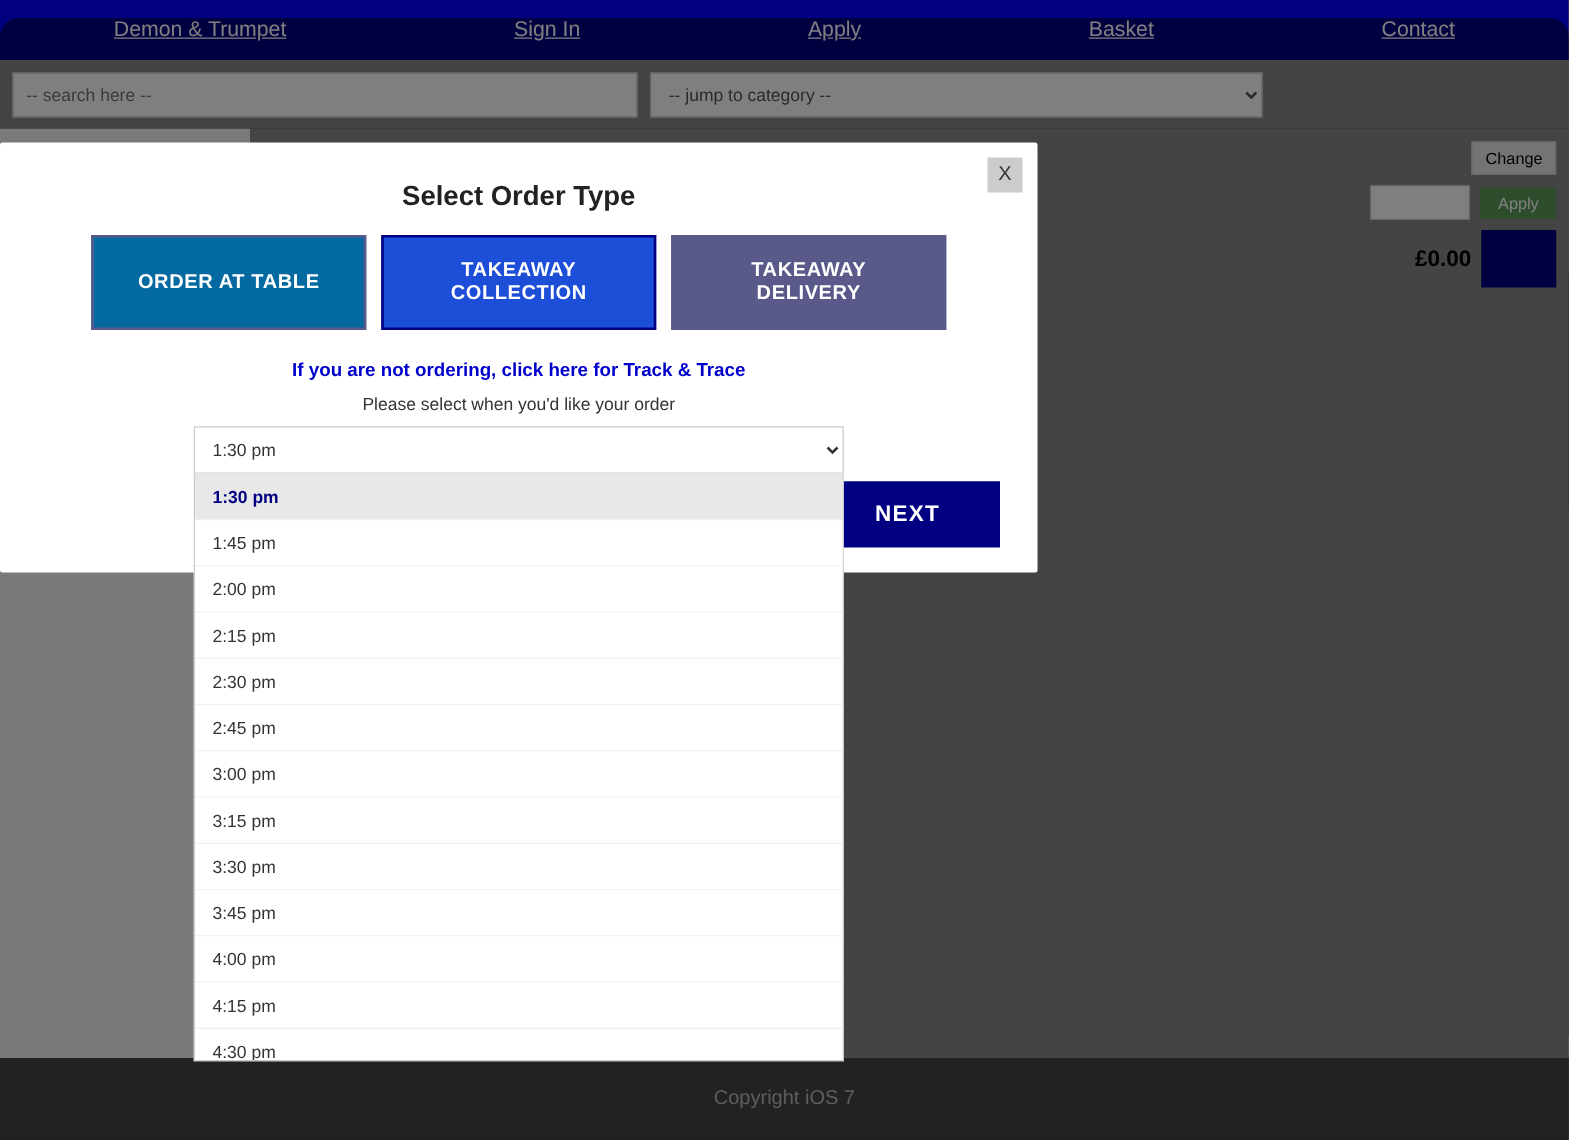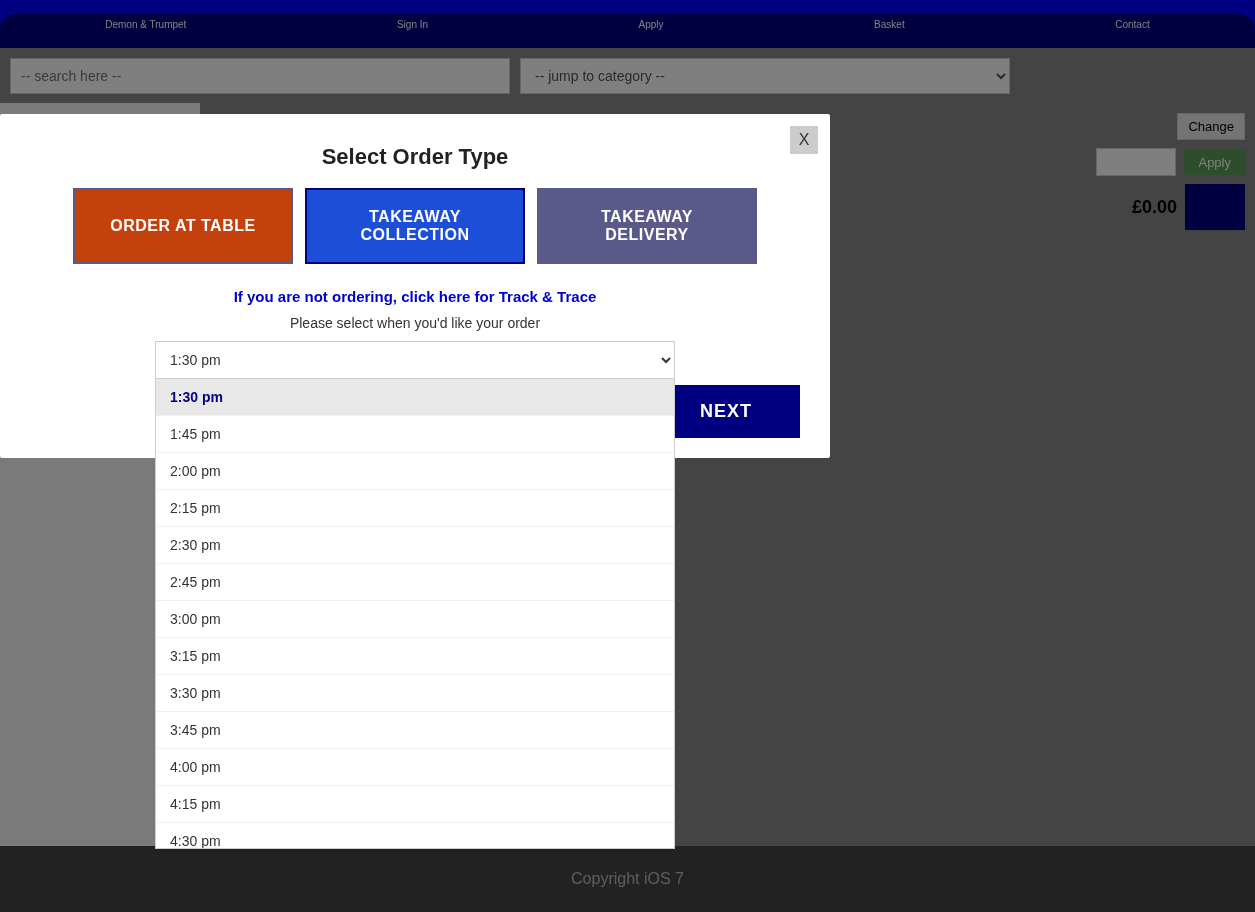--- a/index.html
+++ b/index.html
@@ -8,23 +8,24 @@
     
     .nav-bar {
       background: #000080;
       display: flex;
       justify-content: space-around;
       align-items: center;
       height: 48px;
     }
     .nav-item {
       color: #fff;
-      font-size: 10px;
+      font-size: 17px;
       cursor: pointer;
       padding: 0 20px;
+      text-decoration: underline;
     }
 
     
     .search-bar {
       background: #888;
       display: flex;
       align-items: center;
       padding: 10px 10px;
       gap: 10px;
       height: 55px;
@@ -158,21 +159,21 @@
       display: flex; align-items: center; justify-content: center;
       color: #333;
     }
     .order-type-buttons {
       display: flex;
       gap: 12px;
       justify-content: center;
       margin-bottom: 24px;
     }
     .btn-order-at-table {
-      background: #c2410c;
+      background: #0369a1;
       color: #fff;
       border: 2px solid #5a5a8a;
       padding: 18px 24px;
       font-size: 16px;
       font-weight: bold;
       cursor: pointer;
       width: 220px;
       text-align: center;
       letter-spacing: 0.5px;
     }

